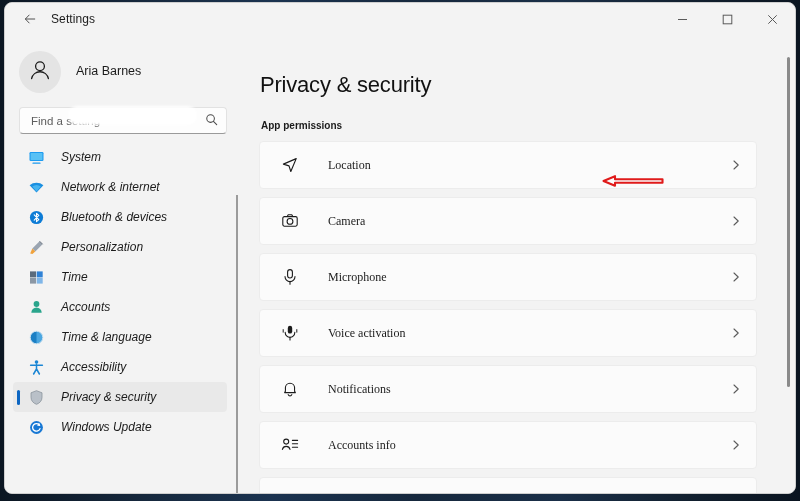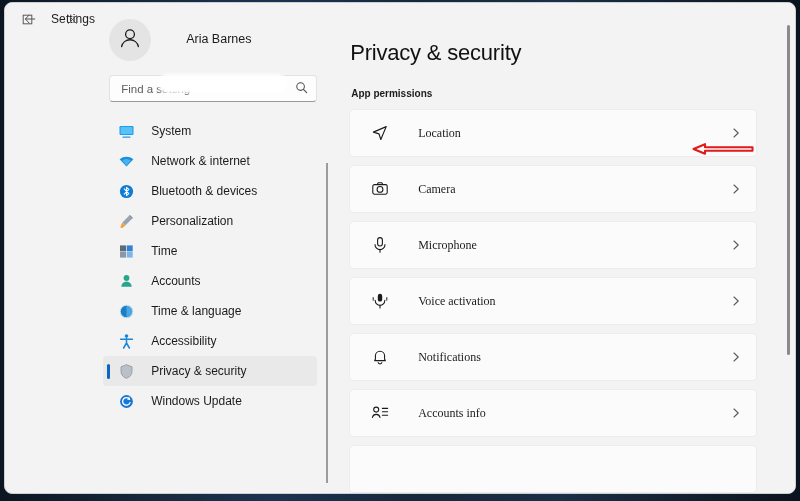--- a/index.html
+++ b/index.html
@@ -18,21 +18,21 @@
 
   .window {
     position: absolute;
     left: 4px; top: 2px;
     width: 792px; height: 492px;
     background: #f3f3f3;
     border-radius: 8px;
     border: 1px solid #cfcfcf;
     overflow: hidden;
     display: flex;
-    flex-direction: row;
+    flex-direction: column;
   }
 
   
   .titlebar {
     height: 32px;
     flex: 0 0 32px;
     display: flex;
     align-items: center;
     background: #f3f3f3;
     position: relative;
@@ -75,21 +75,20 @@
     flex: 0 0 236px;
     background: #f3f3f3;
     position: relative;
     padding-top: 6px;
   }
   .profile {
     display: flex; align-items: center;
     padding: 4px 0 0 14px;
     height: 58px;
     position: relative;
-    gap: 20px;
   }
   .avatar {
     width: 42px; height: 42px;
     border-radius: 50%;
     background: #e4e4e4;
     display: flex; align-items: center; justify-content: center;
     flex: 0 0 42px;
   }
   .profile-text { margin-left: 15px; }
   .profile-name {
@@ -121,21 +120,21 @@
   }
   .searchbox input {
     flex: 1 1 auto;
     border: none; outline: none; background: transparent;
     font-family: "Liberation Sans", sans-serif;
     font-size: 11.5px;
     color: #414141;
   }
   .searchbox input::placeholder { color: #5e5e5e; }
 
-  .navlist { margin-top: 14px; }
+  .navlist { margin-top: 8px; font-style: italic; }
   .navitem {
     position: relative;
     height: 30px;
     margin: 0 14px 0 8px;
     display: flex; align-items: center;
     border-radius: 4px;
     padding-left: 14px;
   }
   .navitem.active { background: #e9e9e9; }
   .navitem .pill {

